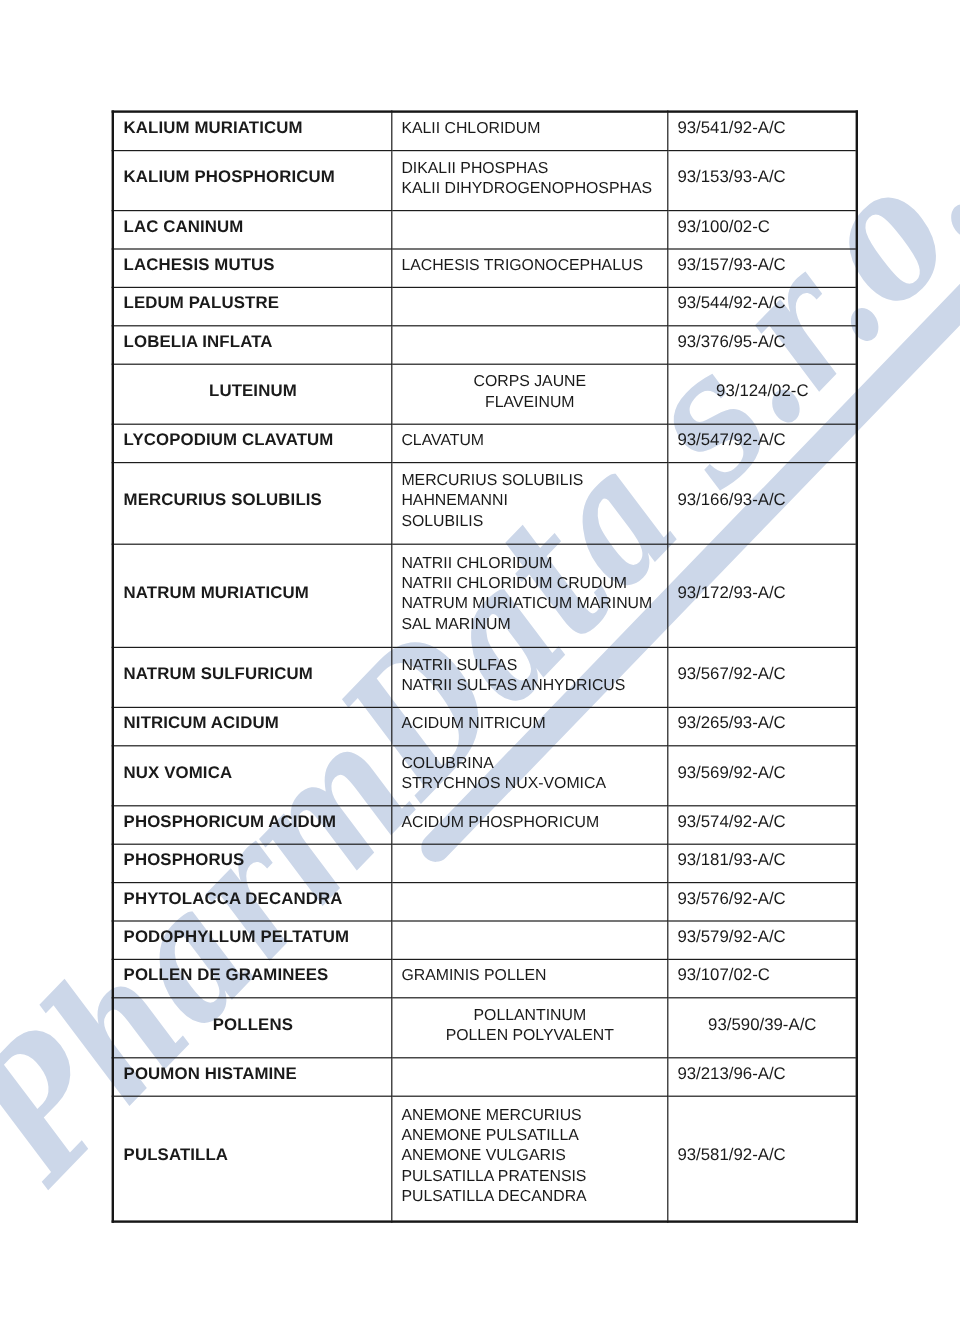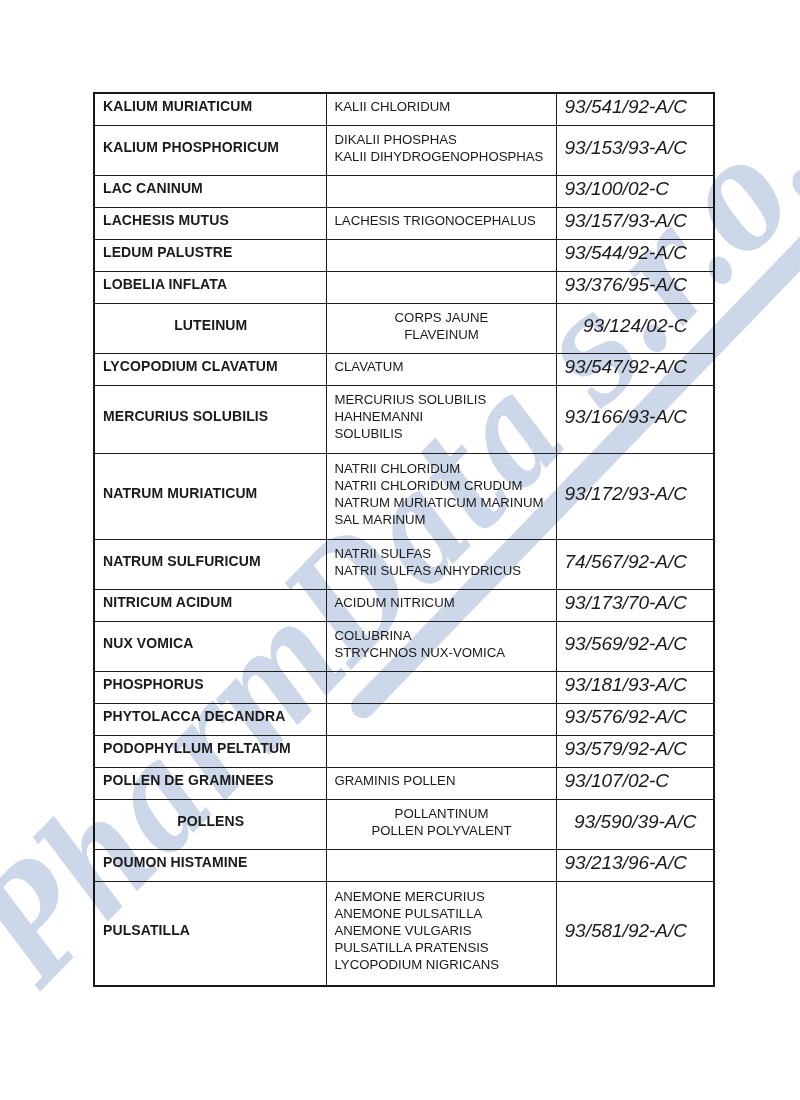--- a/index.html
+++ b/index.html
@@ -33,21 +33,21 @@
     overflow: hidden;
   }
   td.col-name {
     font-weight: bold;
     font-size: 14px;
     letter-spacing: 0.1px;
     white-space: nowrap;
   }
   td.col-syn { font-size: 13.2px; margin-left: 44px; }
   td.col-syn div { white-space: nowrap; line-height: 17px; }
-  td.col-code { font-size: 19px; white-space: nowrap; font-style: italic; }
+  td.col-code { font-size: 14px; white-space: nowrap; }
 </style>
 </head>
 <body>
 
 <svg class="watermark-svg" width="800" height="1100" viewBox="0 0 800 1100" aria-hidden="true">
   <g transform="translate(400,550) rotate(-46)">
     <rect x="-150" y="70" width="680" height="24" rx="12" fill="#ccd7e9"></rect>
     <text x="0" y="48" text-anchor="middle" font-family="DejaVu Serif, serif" font-style="italic" font-weight="bold" font-size="148" textLength="1130" lengthAdjust="spacingAndGlyphs" fill="#ccd7e9">PharmData s.r.o.</text>
   </g>
 </svg>
@@ -129,36 +129,43 @@
           <div>SAL MARINUM</div>
         </td>
         <td class="col-code">93/172/93-A/C</td>
       </tr>
       <tr style="height: 50px;">
         <td class="col-name">NATRUM SULFURICUM</td>
         <td class="col-syn">
           <div>NATRII SULFAS</div>
           <div>NATRII SULFAS ANHYDRICUS</div>
         </td>
-        <td class="col-code">74/567/92-A/C</td>
+        <td class="col-code">93/567/92-A/C</td>
       </tr>
       <tr style="height: 32px;">
         <td class="col-name">NITRICUM ACIDUM</td>
         <td class="col-syn">
           <div>ACIDUM NITRICUM</div>
         </td>
-        <td class="col-code">93/173/70-A/C</td>
+        <td class="col-code">93/265/93-A/C</td>
       </tr>
       <tr style="height: 50px;">
         <td class="col-name">NUX VOMICA</td>
         <td class="col-syn">
           <div>COLUBRINA</div>
           <div>STRYCHNOS NUX-VOMICA</div>
         </td>
         <td class="col-code">93/569/92-A/C</td>
+      </tr>
+      <tr style="height: 32px;">
+        <td class="col-name">PHOSPHORICUM ACIDUM</td>
+        <td class="col-syn">
+          <div>ACIDUM PHOSPHORICUM</div>
+        </td>
+        <td class="col-code">93/574/92-A/C</td>
       </tr>
       <tr style="height: 32px;">
         <td class="col-name">PHOSPHORUS</td>
         <td class="col-syn"></td>
         <td class="col-code">93/181/93-A/C</td>
       </tr>
       <tr style="height: 32px;">
         <td class="col-name">PHYTOLACCA DECANDRA</td>
         <td class="col-syn"></td>
         <td class="col-code">93/576/92-A/C</td>
@@ -188,18 +195,18 @@
         <td class="col-syn"></td>
         <td class="col-code">93/213/96-A/C</td>
       </tr>
       <tr style="height: 104px;">
         <td class="col-name">PULSATILLA</td>
         <td class="col-syn">
           <div>ANEMONE MERCURIUS</div>
           <div>ANEMONE PULSATILLA</div>
           <div>ANEMONE VULGARIS</div>
           <div>PULSATILLA PRATENSIS</div>
-          <div>LYCOPODIUM NIGRICANS</div>
+          <div>PULSATILLA DECANDRA</div>
         </td>
         <td class="col-code">93/581/92-A/C</td>
       </tr>
     </tbody>
 </table>
 
 </body></html>

